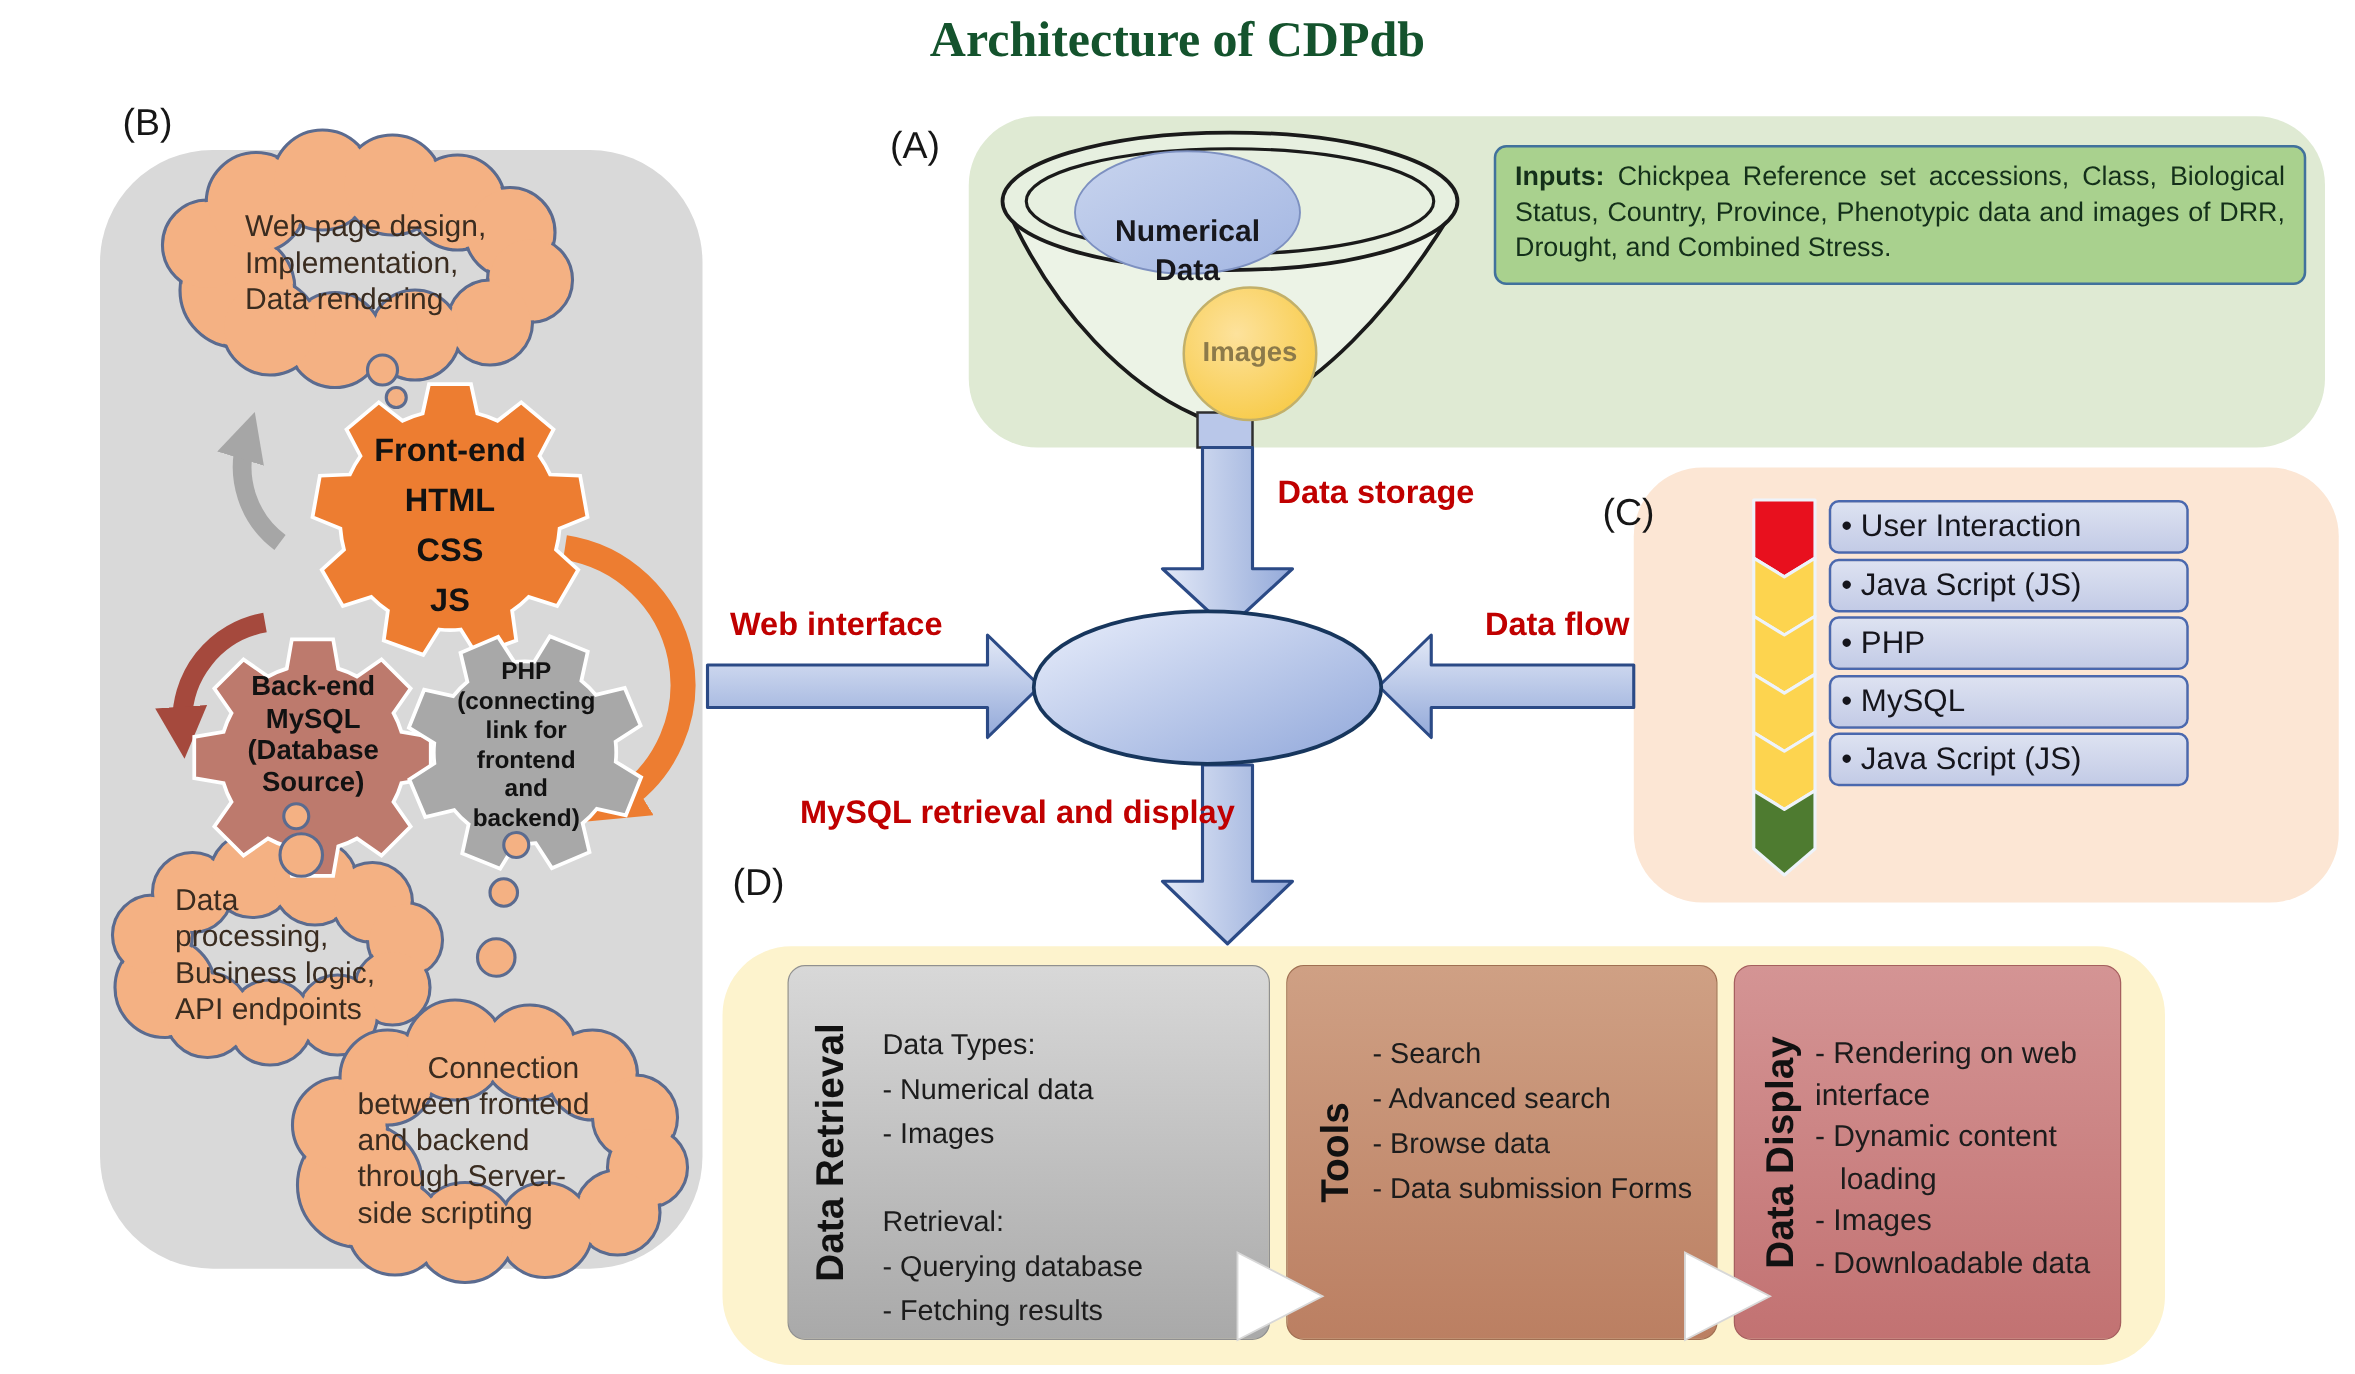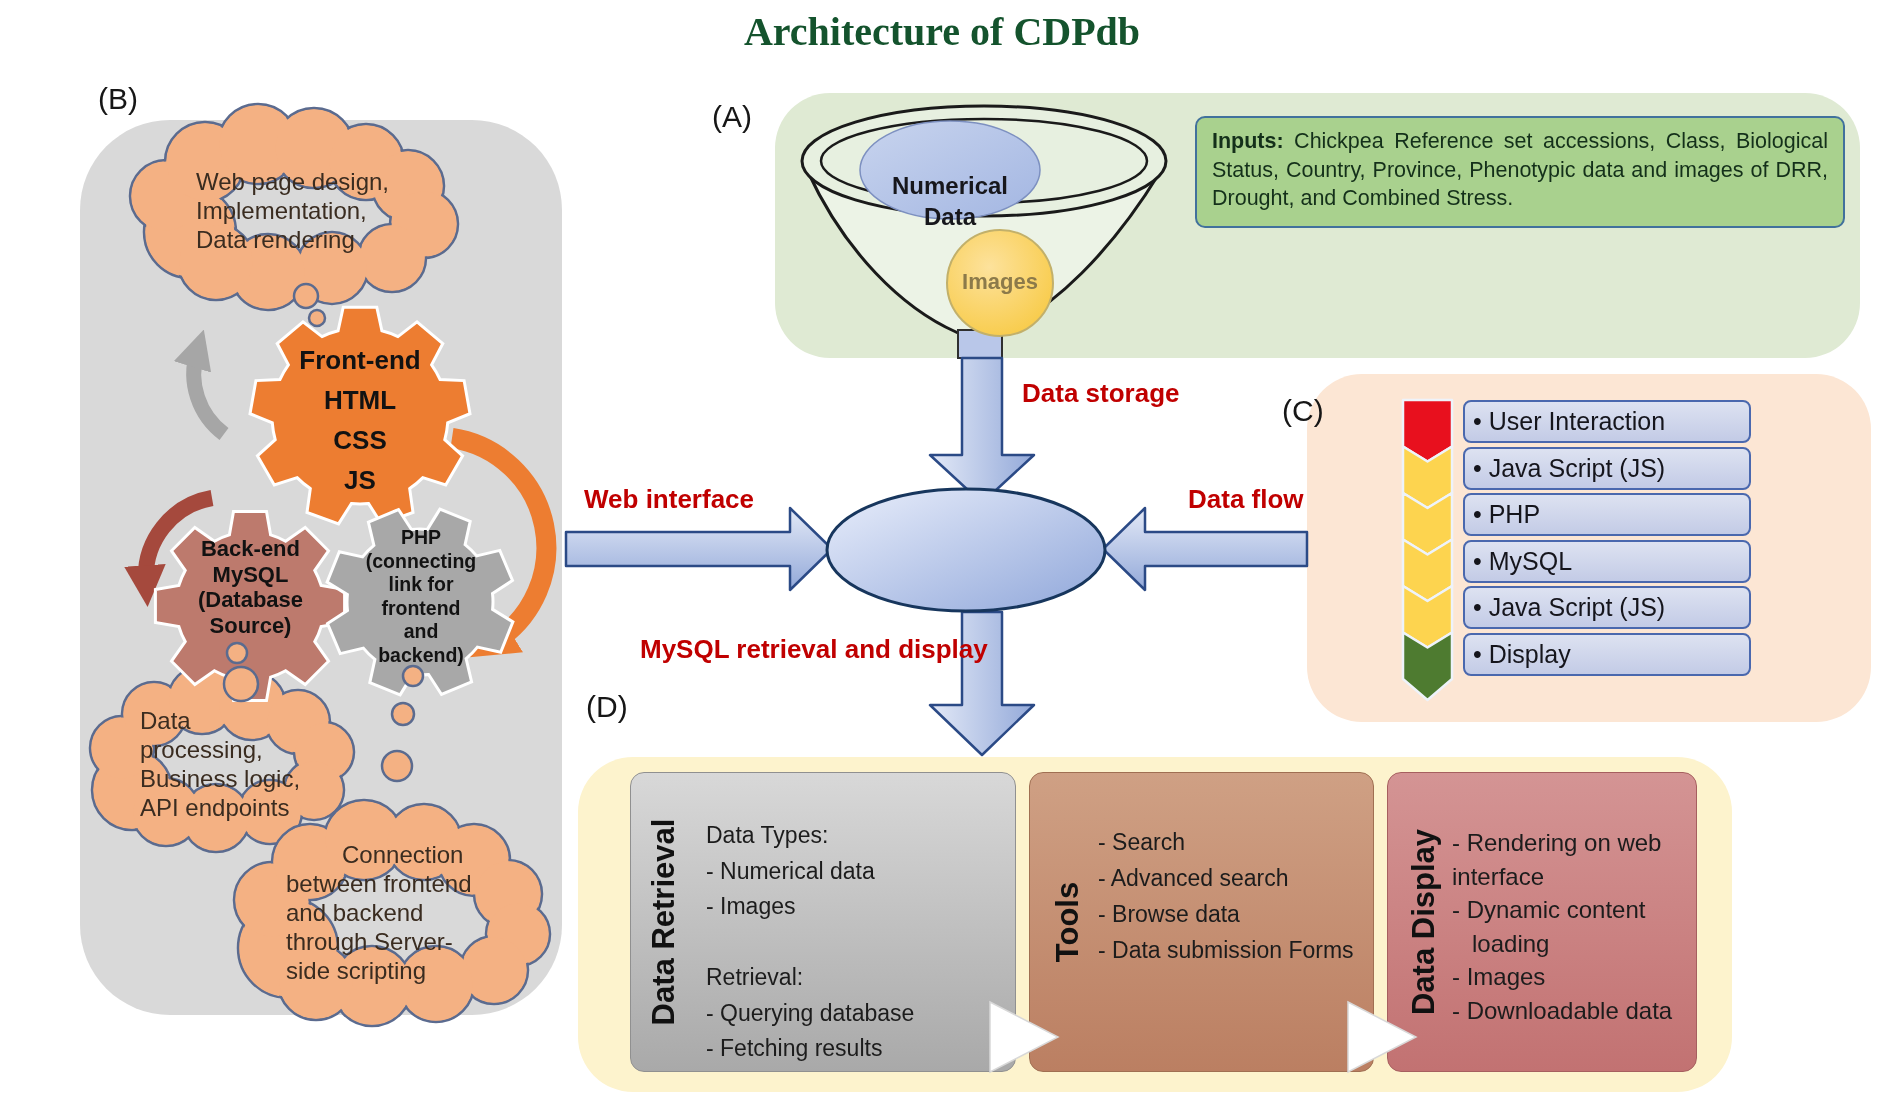--- a/index.html
+++ b/index.html
@@ -248,21 +248,20 @@
   <div class="txt red-label" style="left:1022px;top:378px;">Data storage</div>
   <div class="txt red-label" style="left:584px;top:484px;">Web interface</div>
   <div class="txt red-label" style="left:1188px;top:484px;">Data flow</div>
   <div class="txt red-label" style="left:640px;top:634px;">MySQL retrieval and display</div>
 
   <div class="c-box" style="top:400px;">• User Interaction</div>
   <div class="c-box" style="top:446.5px;">• Java Script (JS)</div>
   <div class="c-box" style="top:493px;">• PHP</div>
   <div class="c-box" style="top:539.5px;">• MySQL</div>
   <div class="c-box" style="top:586px;">• Java Script (JS)</div>
-  <div class="c-box" style="top:632.5px;">• Display</div>
 
   <div class="d-title" style="left:638px;top:1072px;">Data Retrieval</div>
   <div class="d-title" style="left:1042px;top:1072px;">Tools</div>
   <div class="d-title" style="left:1398px;top:1072px;">Data Display</div>
 
   <div class="d-body" style="left:706px;top:806px;width:300px;line-height:35.5px;white-space:pre-line;">Data Types:
 - Numerical data
 - Images
 
 Retrieval:

